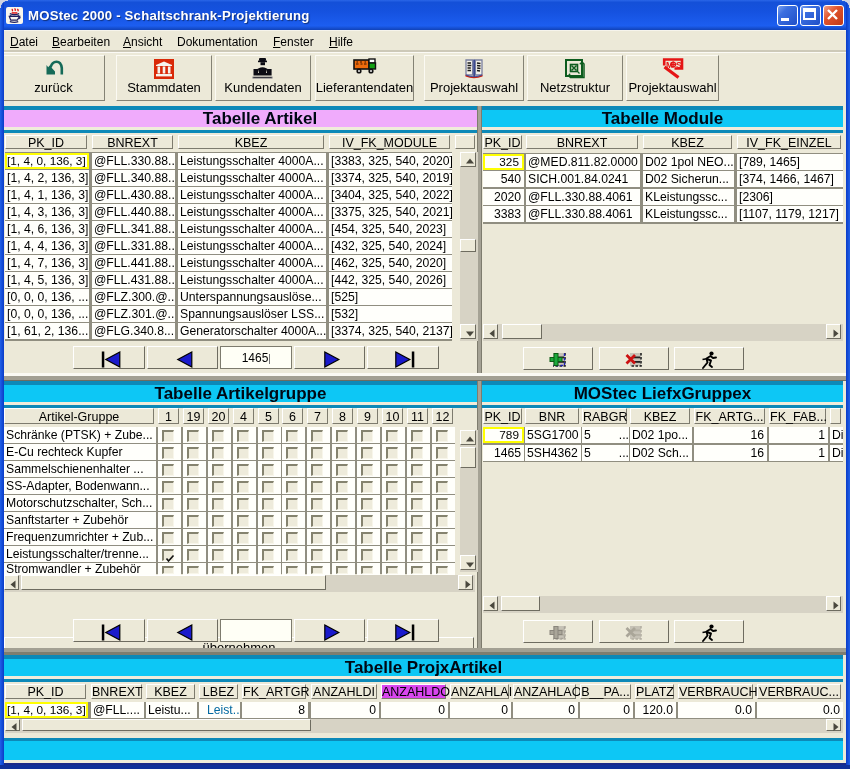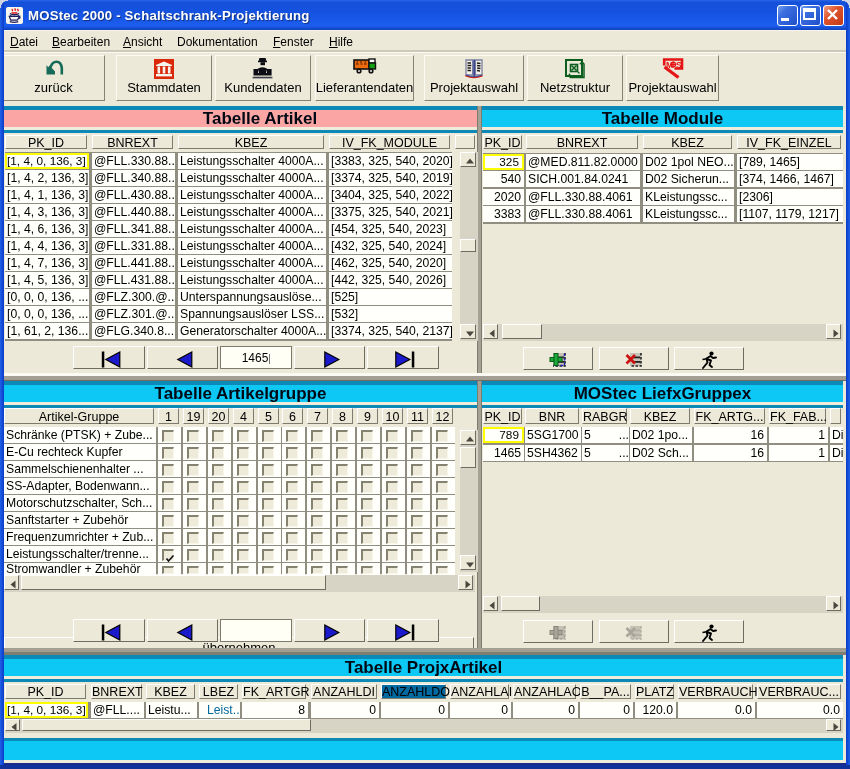--- a/index.html
+++ b/index.html
@@ -102,21 +102,21 @@
 <path d="M3.2 7.5 L3.2 1.5 L21 1.5 L21 10.5 L13.5 10.5" stroke="#e51515" stroke-width="2.6" fill="none"></path>
 <text x="5" y="9.5" font-size="8.5" font-weight="bold" fill="#e51515" font-family="Liberation Sans">M</text>
 <circle cx="12.2" cy="6.5" r="2.3" fill="none" stroke="#e51515" stroke-width="1.3"></circle>
 <path d="M12.2 3.4 L12.2 9.6 M9.1 6.5 L15.3 6.5" stroke="#e51515" stroke-width="1.2"></path>
 <text x="15" y="9.5" font-size="8.5" font-weight="bold" fill="#e51515" font-family="Liberation Sans">S</text>
 <path d="M3.5 9 L17.5 19.5" stroke="#e51515" stroke-width="3.2"></path>
 </svg></div>
 <div style="left:626px;top:80px;width:93px;height:16px;text-align:center;font-size:13px;color:#000;line-height:16px;">Projektauswahl</div>
 <div style="left:4px;top:104px;width:842px;height:661px;background:#ece9d8;"></div>
 <div style="left:4px;top:106px;width:473px;height:4px;background:#0d89b8;"></div>
-<div style="left:4px;top:110px;width:473px;height:17px;background:#fca5a5;text-align:center;font-weight:bold;font-size:17px;line-height:17px;color:#000814;padding-left:39px;">Tabelle Artikel</div>
+<div style="left:4px;top:110px;width:473px;height:17px;background:#f0abfc;text-align:center;font-weight:bold;font-size:17px;line-height:17px;color:#000814;padding-left:39px;">Tabelle Artikel</div>
 <div style="left:4px;top:127px;width:473px;height:3px;background:#f0ecdb;"></div>
 <div style="left:4px;top:130px;width:473px;height:3px;background:#0d89b8;"></div>
 <div style="left:482px;top:106px;width:361px;height:4px;background:#0d89b8;"></div>
 <div style="left:482px;top:110px;width:361px;height:17px;background:#0dc7f5;text-align:center;font-weight:bold;font-size:17px;line-height:17px;color:#000814;">Tabelle Module</div>
 <div style="left:482px;top:127px;width:361px;height:3px;background:#f0ecdb;"></div>
 <div style="left:482px;top:130px;width:361px;height:3px;background:#0d89b8;"></div>
 <div style="left:477px;top:106px;width:5px;height:542px;background:#a5a295;border-left:1px solid #7e7c6e;border-right:1px solid #7e7c6e;"></div>
 <div style="left:5px;top:135px;width:82px;height:14px;background:#ece9d8;border-top:1px solid #fff;border-left:1px solid #fff;border-right:1px solid #7d7b6e;border-bottom:1px solid #7d7b6e;text-align:center;line-height:14px;font-size:12.5px;overflow:visible;white-space:nowrap;color:#000">PK_ID</div>
 <div style="left:92px;top:135px;width:81px;height:14px;background:#ece9d8;border-top:1px solid #fff;border-left:1px solid #fff;border-right:1px solid #7d7b6e;border-bottom:1px solid #7d7b6e;text-align:center;line-height:14px;font-size:12.5px;overflow:visible;white-space:nowrap;color:#000">BNREXT</div>
 <div style="left:178px;top:135px;width:146px;height:14px;background:#ece9d8;border-top:1px solid #fff;border-left:1px solid #fff;border-right:1px solid #7d7b6e;border-bottom:1px solid #7d7b6e;text-align:center;line-height:14px;font-size:12.5px;overflow:visible;white-space:nowrap;color:#000">KBEZ</div>
@@ -581,21 +581,21 @@
 <div style="left:4px;top:654.5px;width:839px;height:4px;background:#0d89b8;"></div>
 <div style="left:4px;top:658.5px;width:839px;height:17px;background:#0dc7f5;text-align:center;font-weight:bold;font-size:17px;line-height:17px;color:#000814;">Tabelle ProjxArtikel</div>
 <div style="left:4px;top:675.5px;width:839px;height:3px;background:#f0ecdb;"></div>
 <div style="left:4px;top:678.5px;width:839px;height:3px;background:#0d89b8;"></div>
 <div style="left:5px;top:684px;width:81px;height:15px;background:#ece9d8;border-top:1px solid #fff;border-left:1px solid #fff;border-right:1px solid #7d7b6e;border-bottom:1px solid #7d7b6e;text-align:center;line-height:15px;font-size:12.5px;overflow:visible;white-space:nowrap;color:#000">PK_ID</div>
 <div style="left:91px;top:684px;width:51px;height:15px;background:#ece9d8;border-top:1px solid #fff;border-left:1px solid #fff;border-right:1px solid #7d7b6e;border-bottom:1px solid #7d7b6e;text-align:center;line-height:15px;font-size:12.5px;overflow:visible;white-space:nowrap;color:#000">BNREXT</div>
 <div style="left:146px;top:684px;width:49px;height:15px;background:#ece9d8;border-top:1px solid #fff;border-left:1px solid #fff;border-right:1px solid #7d7b6e;border-bottom:1px solid #7d7b6e;text-align:center;line-height:15px;font-size:12.5px;overflow:visible;white-space:nowrap;color:#000">KBEZ</div>
 <div style="left:199px;top:684px;width:39px;height:15px;background:#ece9d8;border-top:1px solid #fff;border-left:1px solid #fff;border-right:1px solid #7d7b6e;border-bottom:1px solid #7d7b6e;text-align:center;line-height:15px;font-size:12.5px;overflow:visible;white-space:nowrap;color:#000">LBEZ</div>
 <div style="left:242px;top:684px;width:64px;height:15px;background:#ece9d8;border-top:1px solid #fff;border-left:1px solid #fff;border-right:1px solid #7d7b6e;border-bottom:1px solid #7d7b6e;text-align:center;line-height:15px;font-size:12.5px;overflow:visible;white-space:nowrap;color:#000">FK_ARTGR</div>
 <div style="left:311px;top:684px;width:66px;height:15px;background:#ece9d8;border-top:1px solid #fff;border-left:1px solid #fff;border-right:1px solid #7d7b6e;border-bottom:1px solid #7d7b6e;text-align:center;line-height:15px;font-size:12.5px;overflow:visible;white-space:nowrap;color:#000">ANZAHLDI</div>
-<div style="left:381px;top:684px;width:65px;height:15px;background:#0369a1;border-top:1px solid #fff;border-left:1px solid #fff;border-right:1px solid #7d7b6e;border-bottom:1px solid #7d7b6e;text-align:center;line-height:15px;font-size:12.5px;overflow:visible;white-space:nowrap;color:#000">ANZAHLDO</div>
+<div style="left:381px;top:684px;width:65px;height:15px;background:#d946ef;border-top:1px solid #fff;border-left:1px solid #fff;border-right:1px solid #7d7b6e;border-bottom:1px solid #7d7b6e;text-align:center;line-height:15px;font-size:12.5px;overflow:visible;white-space:nowrap;color:#000">ANZAHLDO</div>
 <div style="left:450px;top:684px;width:59px;height:15px;background:#ece9d8;border-top:1px solid #fff;border-left:1px solid #fff;border-right:1px solid #7d7b6e;border-bottom:1px solid #7d7b6e;text-align:center;line-height:15px;font-size:12.5px;overflow:visible;white-space:nowrap;color:#000">ANZAHLAI</div>
 <div style="left:513px;top:684px;width:63px;height:15px;background:#ece9d8;border-top:1px solid #fff;border-left:1px solid #fff;border-right:1px solid #7d7b6e;border-bottom:1px solid #7d7b6e;text-align:center;line-height:15px;font-size:12.5px;overflow:visible;white-space:nowrap;color:#000">ANZAHLAO</div>
 <div style="left:580px;top:684px;width:51px;height:15px;background:#ece9d8;border-top:1px solid #fff;border-left:1px solid #fff;border-right:1px solid #7d7b6e;border-bottom:1px solid #7d7b6e;text-align:center;line-height:15px;font-size:12.5px;overflow:visible;white-space:nowrap;color:#000">B__PA...</div>
 <div style="left:635px;top:684px;width:39px;height:15px;background:#ece9d8;border-top:1px solid #fff;border-left:1px solid #fff;border-right:1px solid #7d7b6e;border-bottom:1px solid #7d7b6e;text-align:center;line-height:15px;font-size:12.5px;overflow:visible;white-space:nowrap;color:#000">PLATZ</div>
 <div style="left:678px;top:684px;width:75px;height:15px;background:#ece9d8;border-top:1px solid #fff;border-left:1px solid #fff;border-right:1px solid #7d7b6e;border-bottom:1px solid #7d7b6e;text-align:center;line-height:15px;font-size:12.5px;overflow:visible;white-space:nowrap;color:#000">VERBRAUCH</div>
 <div style="left:757px;top:684px;width:84px;height:15px;background:#ece9d8;border-top:1px solid #fff;border-left:1px solid #fff;border-right:1px solid #7d7b6e;border-bottom:1px solid #7d7b6e;text-align:center;line-height:15px;font-size:12.5px;overflow:visible;white-space:nowrap;color:#000">VERBRAUC...</div>
 <div style="left:5px;top:702px;width:838px;height:17px;background:#908e80;"></div>
 <div style="left:5px;top:702px;width:83px;height:16px;background:#fffffb;border:2px solid #ffff00;text-align:left;padding-left:0px;line-height:12px;font-size:11.8px;overflow:hidden;white-space:nowrap;color:#000">[1, 4, 0, 136, 3]</div>
 <div style="left:91px;top:702px;width:53px;height:16px;background:#fffffb;text-align:left;padding-left:2px;line-height:16px;font-size:12.2px;overflow:hidden;white-space:nowrap;color:#000">@FLL....</div>
 <div style="left:146px;top:702px;width:51px;height:16px;background:#fffffb;text-align:left;padding-left:2px;line-height:16px;font-size:12.2px;overflow:hidden;white-space:nowrap;color:#000">Leistu...</div>

